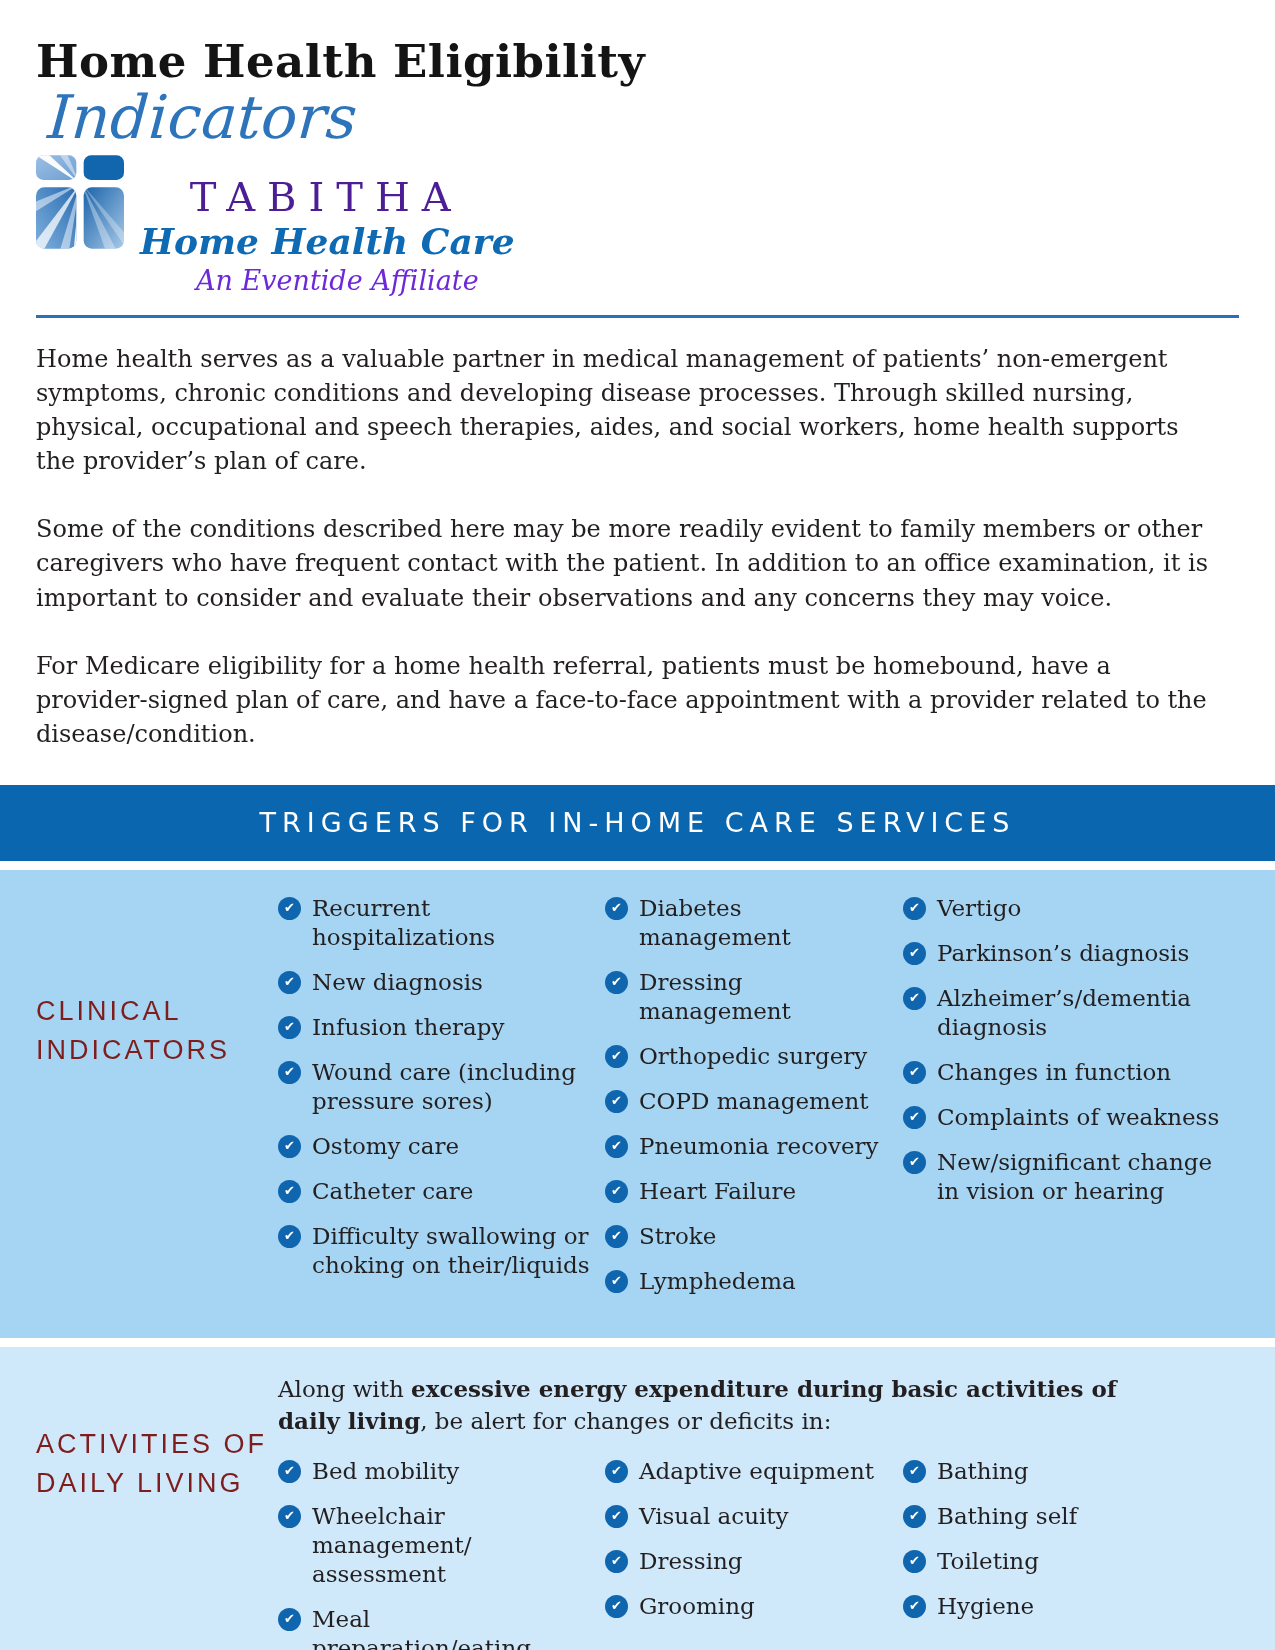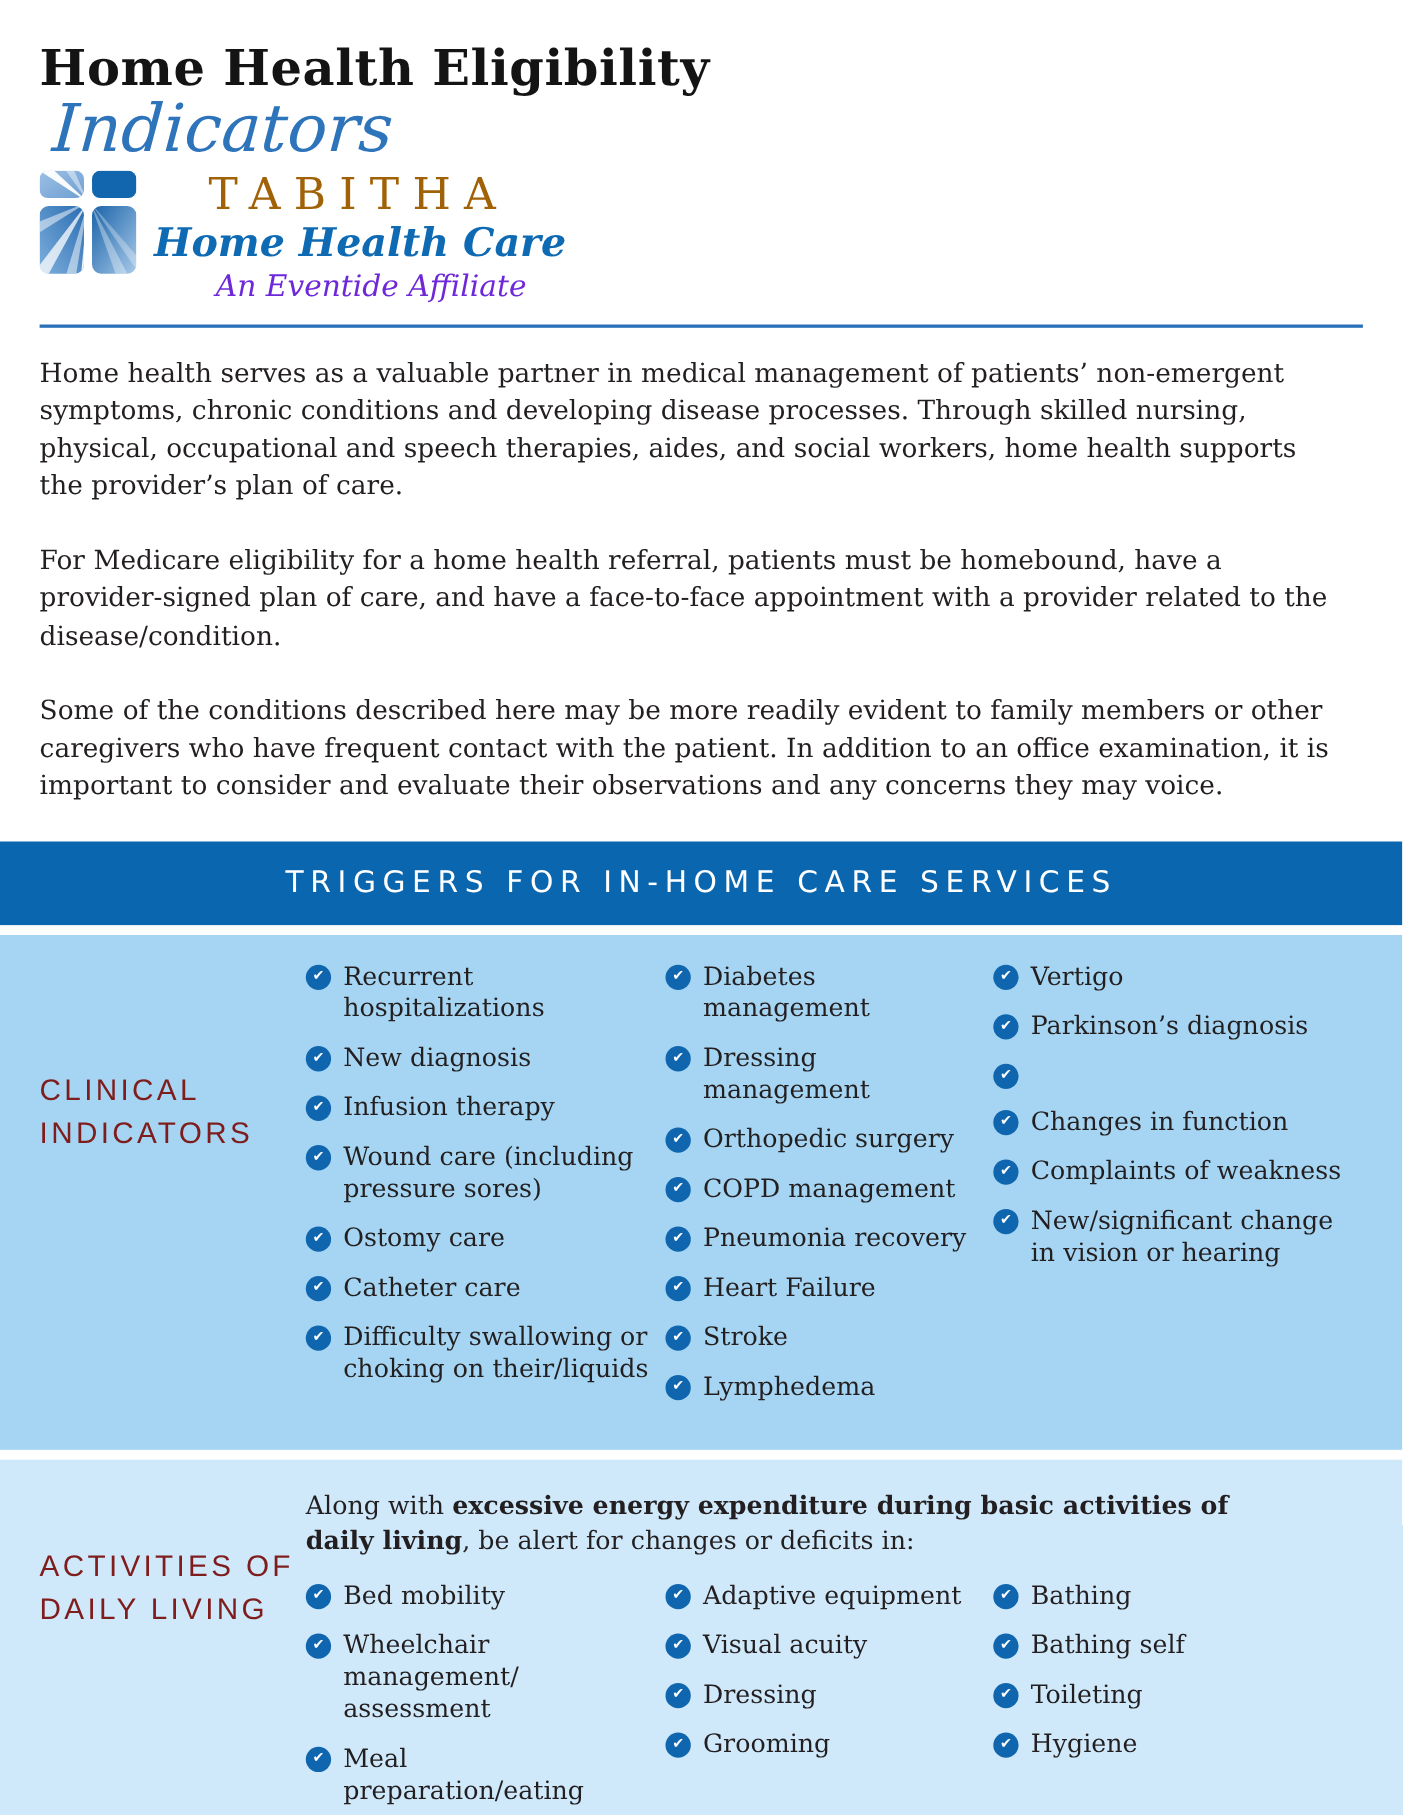--- a/index.html
+++ b/index.html
@@ -24,22 +24,22 @@
   }
   .page-subtitle{
     font-size:60px;font-style:italic;color:#2e74ba;
     line-height:1.0;margin-left:10px;
     transform:skewX(-4deg);transform-origin:left bottom;
   }
   .logo{display:flex;align-items:flex-start;margin-top:4px;}
   .logo-icon{flex:0 0 auto;margin-right:16px;margin-top:4px;}
   .logo-text{display:flex;flex-direction:column;align-items:flex-end;}
   .logo-name{
-    font-size:40px;color:#a16207;letter-spacing:12px;
-    line-height:1.1;margin-top:4px;margin-right:52px;
+    font-size:40px;color:#4c1d95;letter-spacing:12px;
+    line-height:1.1;margin-top:24px;margin-right:52px;
   }
   .logo-line2{
     font-size:36px;font-weight:bold;font-style:italic;color:#0f6ab4;
     line-height:1.15;margin-top:2px;
   }
   .logo-line3{
     font-size:27px;font-style:italic;color:#6d28d9;line-height:1.2;margin-top:2px;margin-right:36px;
   }
   .header-rule{
     height:3px;background:#2a70b8;margin:18px 36px 0 36px;
@@ -154,22 +154,22 @@
         <div class="logo-name">TABITHA</div>
         <div class="logo-line2">Home Health Care</div>
         <div class="logo-line3">An Eventide Affiliate</div>
       </div>
     </div>
   </div>
   <div class="header-rule"></div>
 
   <div class="intro">
     <p>Home health serves as a valuable partner in medical management of patients’ non-emergent symptoms, chronic conditions and developing disease processes. Through skilled nursing, physical, occupational and speech therapies, aides, and social workers, home health supports the provider’s plan of care.</p>
+    <p>Some of the conditions described here may be more readily evident to family members or other caregivers who have frequent contact with the patient. In addition to an office examination, it is important to consider and evaluate their observations and any concerns they may voice.</p>
     <p>For Medicare eligibility for a home health referral, patients must be homebound, have a provider-signed plan of care, and have a face-to-face appointment with a provider related to the disease/condition.</p>
-    <p>Some of the conditions described here may be more readily evident to family members or other caregivers who have frequent contact with the patient. In addition to an office examination, it is important to consider and evaluate their observations and any concerns they may voice.</p>
   </div>
 
   <div class="banner">
     <span class="banner-title">TRIGGERS FOR IN-HOME CARE SERVICES</span>
   </div>
 
   <div class="section clinical">
     <div class="section-label">CLINICAL INDICATORS</div>
     <div class="section-content cols3">
       <ul class="item-list">
@@ -240,20 +240,21 @@
           <li class="item">
             <span class="check">✔</span>
             <span class="item-text">Vertigo</span>
           </li>
           <li class="item">
             <span class="check">✔</span>
             <span class="item-text">Parkinson’s diagnosis</span>
           </li>
           <li class="item">
             <span class="check">✔</span>
+            <span class="item-text">Alzheimer’s/dementia diagnosis</span>
           </li>
           <li class="item">
             <span class="check">✔</span>
             <span class="item-text">Changes in function</span>
           </li>
           <li class="item">
             <span class="check">✔</span>
             <span class="item-text">Complaints of weakness</span>
           </li>
           <li class="item">

